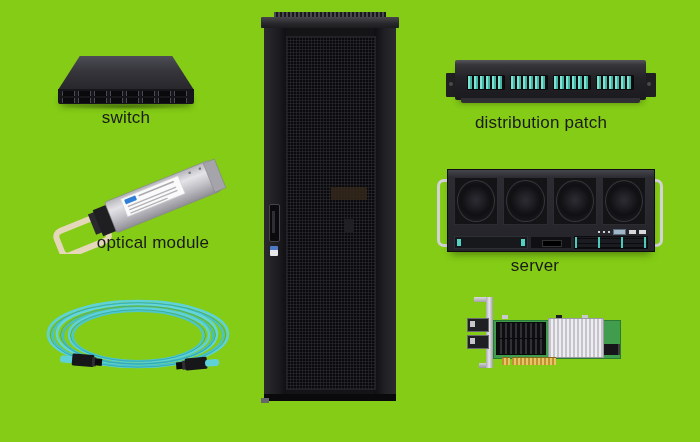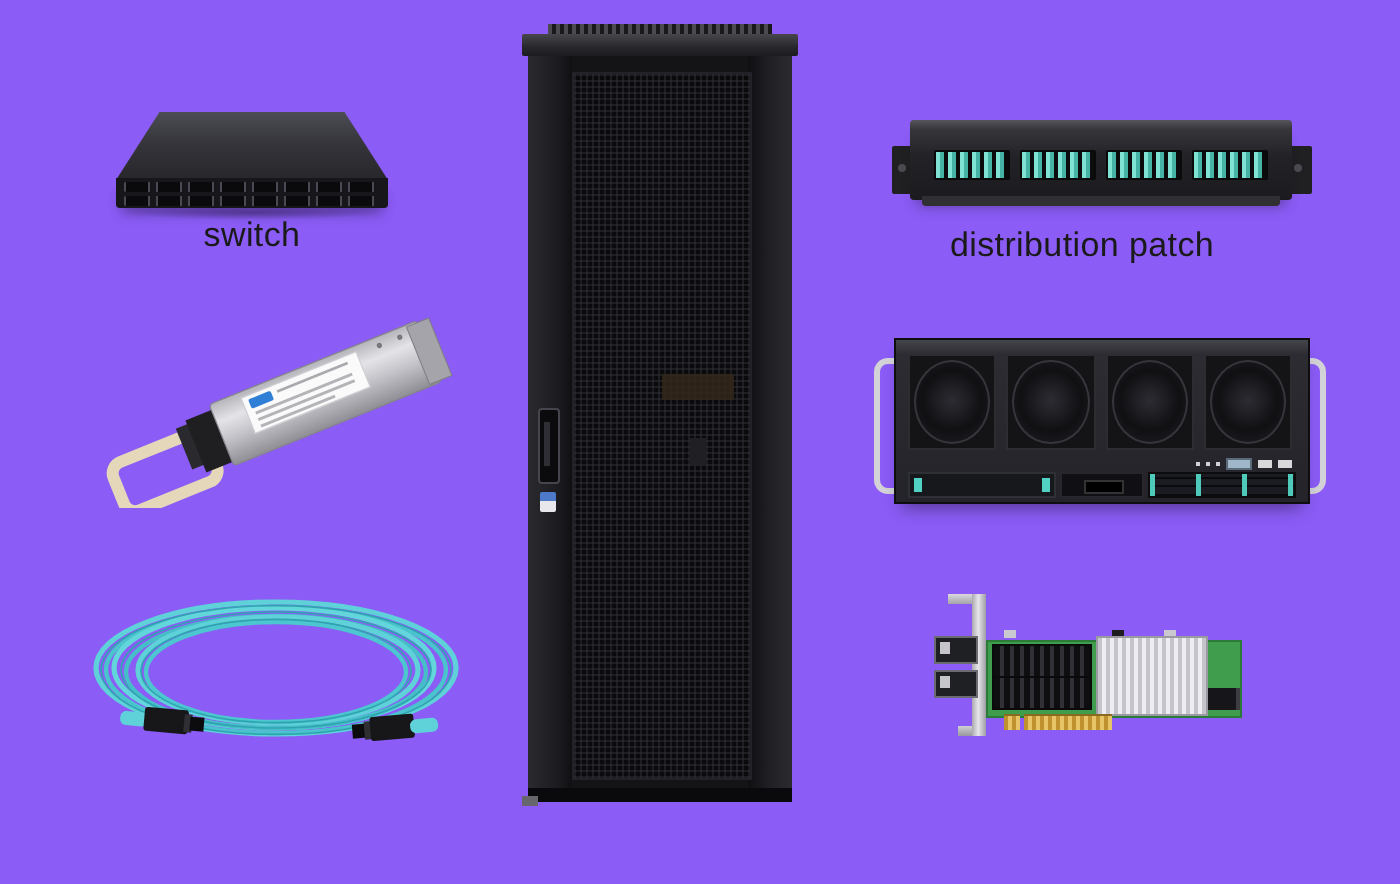--- a/index.html
+++ b/index.html
@@ -1,17 +1,17 @@
 <!DOCTYPE html>
 <html><head>
 <meta charset="utf-8">
 <style>
   html,body{margin:0;padding:0;background:#fff;}
   .canvas{
-    position:relative;width:700px;height:442px;background:#8b5cf6;overflow:hidden;
+    position:relative;width:700px;height:442px;background:#84cc16;overflow:hidden;
     font-family:"Liberation Sans", sans-serif;
   }
   .caption{
     position:absolute;text-align:center;font-size:17px;color:#1a1a1a;letter-spacing:.2px;
   }
   .fig,.part{position:absolute;}
 
   
   .switch{left:58px;top:56px;width:136px;height:50px;}
   .sw-top{left:0;top:0;width:136px;height:34px;
@@ -167,20 +167,21 @@
         <rect x="79" y="37" width="12" height="5" rx="1" fill="#2f7fd6"></rect>
         <rect x="94" y="38" width="38" height="1.4" fill="#aaaaae"></rect>
         <rect x="80" y="44" width="52" height="1.4" fill="#b4b4b8"></rect>
         <rect x="80" y="47.5" width="52" height="1.4" fill="#b4b4b8"></rect>
         <rect x="80" y="51" width="40" height="1.4" fill="#b4b4b8"></rect>
         <circle cx="150" cy="36.5" r="1.3" fill="#77777d"></circle>
         <circle cx="161" cy="36.5" r="1.3" fill="#77777d"></circle>
       </g>
     </svg>
   </div>
+  <div class="caption" style="left:58px;top:233px;width:190px;">optical module</div>
 
   <div class="fig server">
     <div class="part sv-handle l"></div>
     <div class="part sv-handle r"></div>
     <div class="part sv-body">
       <div class="part sv-fans">
         <div class="part sv-fan" style="position:relative;"></div>
         <div class="part sv-fan" style="position:relative;"></div>
         <div class="part sv-fan" style="position:relative;"></div>
         <div class="part sv-fan" style="position:relative;"></div>
@@ -193,20 +194,21 @@
         <span class="io-usb"></span>
         <span class="io-usb"></span>
       </div>
       <div class="part sv-bays">
         <div class="part sv-bay-odd" style="position:relative;"></div>
         <div class="part sv-bay-mid" style="position:relative;"></div>
         <div class="part sv-drives" style="position:relative;"></div>
       </div>
     </div>
   </div>
+  <div class="caption" style="left:421px;top:256px;width:228px;">server</div>
 
   <div class="fig fiber">
     <svg width="192" height="84">
       <g>
         <ellipse cx="96" cy="38" rx="90" ry="33" fill="none" stroke="#5fd2d9" stroke-width="2.6"></ellipse>
         <ellipse cx="96" cy="39" rx="85" ry="31.5" fill="none" stroke="#49c3cc" stroke-width="2.2"></ellipse>
         <ellipse cx="95" cy="38" rx="80" ry="30" fill="none" stroke="#63d6dc" stroke-width="2.6"></ellipse>
         <ellipse cx="96" cy="40" rx="75" ry="28" fill="none" stroke="#45bec8" stroke-width="2.2"></ellipse>
         <ellipse cx="97" cy="39" rx="70" ry="26.5" fill="none" stroke="#5fd2d9" stroke-width="2.6"></ellipse>
         <ellipse cx="96" cy="40" rx="65" ry="25" fill="none" stroke="#4cc6cf" stroke-width="2.2"></ellipse>

